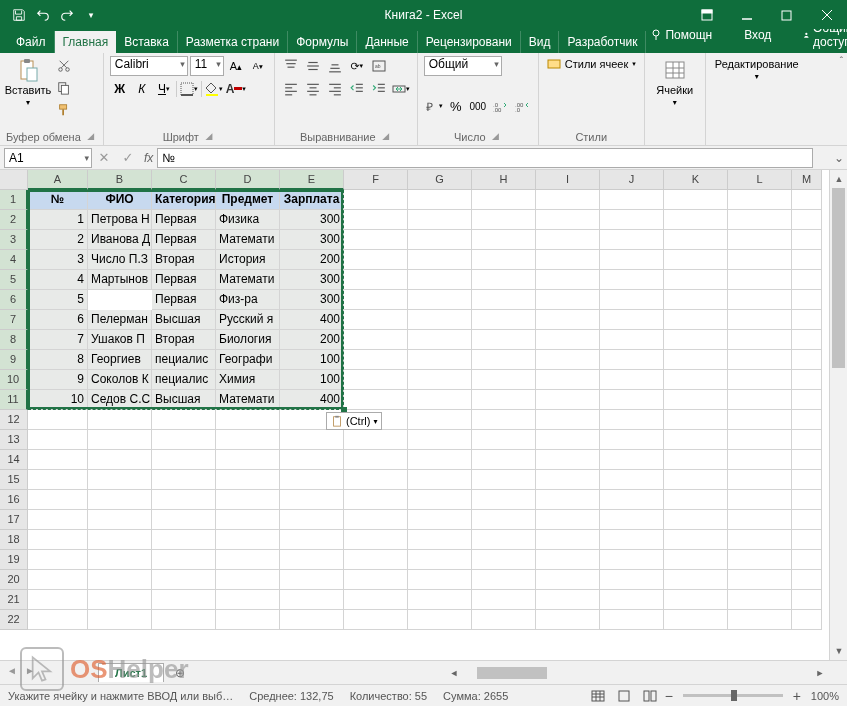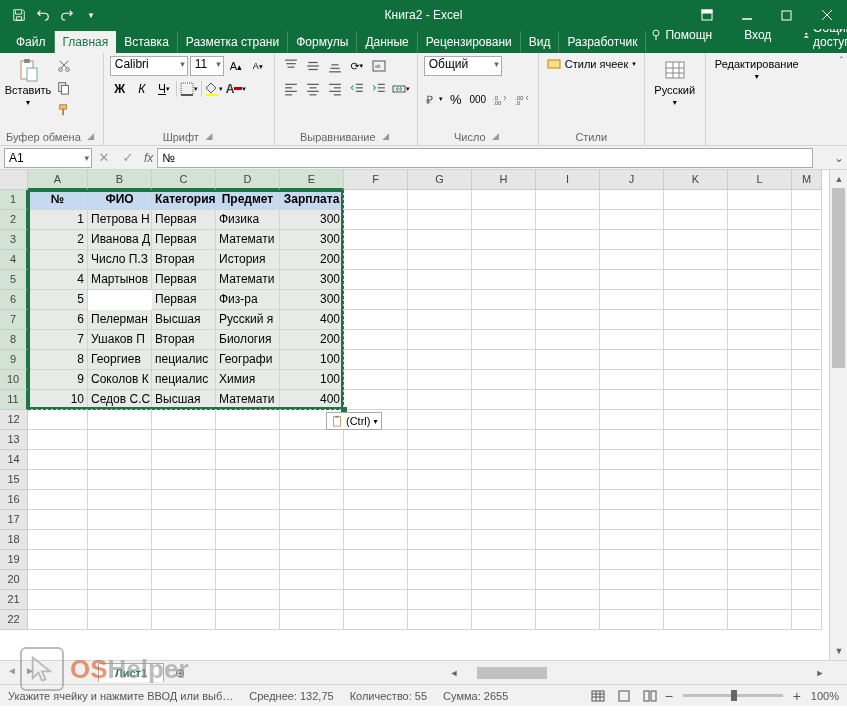--- a/index.html
+++ b/index.html
@@ -343,21 +343,21 @@
           </div>
       </div>
     </div>
     <div class="ribbon-group-label">
         <span>Выравнивание</span>
         <span class="launcher">◢</span>
       </div>
   </div>
 
   <div class="ribbon-group">
-    <div class="ribbon-group-body" style="flex-direction:column;gap:13px">
+    <div class="ribbon-group-body" style="flex-direction:column;gap:20px">
       <div class="font-select" style="width:78px">Общий</div>
       <div class="font-row">
         <div class="small-btn">
             <svg viewBox="0 0 12 12">
               <text x="1" y="10" font-size="10" fill="#555">₽</text>
             </svg>
             <span style="font-size:7px">▾</span>
           </div>
         <div class="small-btn" style="font-size:13px">%</div>
         <div class="small-btn" style="font-size:10px">000</div>
@@ -403,21 +403,21 @@
   <div class="ribbon-group">
     <div class="ribbon-group-body">
       <div class="big-btn" style="width:48px">
         <svg viewBox="0 0 24 24">
             <rect x="3" y="4" width="18" height="16" fill="#fff" stroke="#888"></rect>
             <line x1="3" y1="10" x2="21" y2="10" stroke="#888"></line>
             <line x1="3" y1="15" x2="21" y2="15" stroke="#888"></line>
             <line x1="10" y1="4" x2="10" y2="20" stroke="#888"></line>
             <line x1="16" y1="4" x2="16" y2="20" stroke="#888"></line>
           </svg>
-        <span>Русский</span>
+        <span>Ячейки</span>
           <span style="font-size:8px">▾</span>
       </div>
     </div>
     <div class="ribbon-group-label"></div>
   </div>
 
   <div class="ribbon-group" style="border-right:none">
     <div class="ribbon-group-body">
       <div class="big-btn" style="width:90px">
         <span>Редактирование</span>

